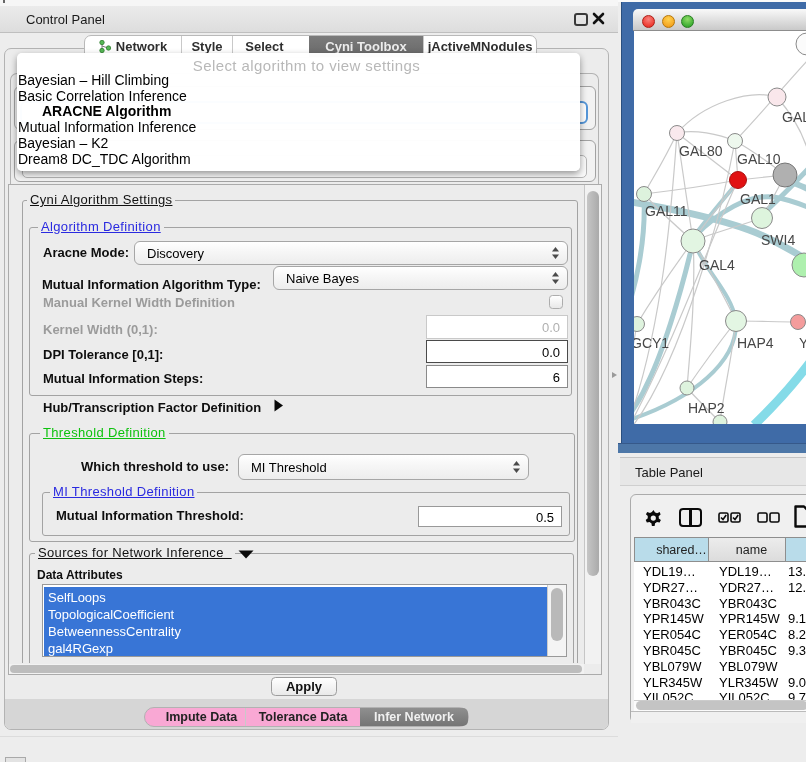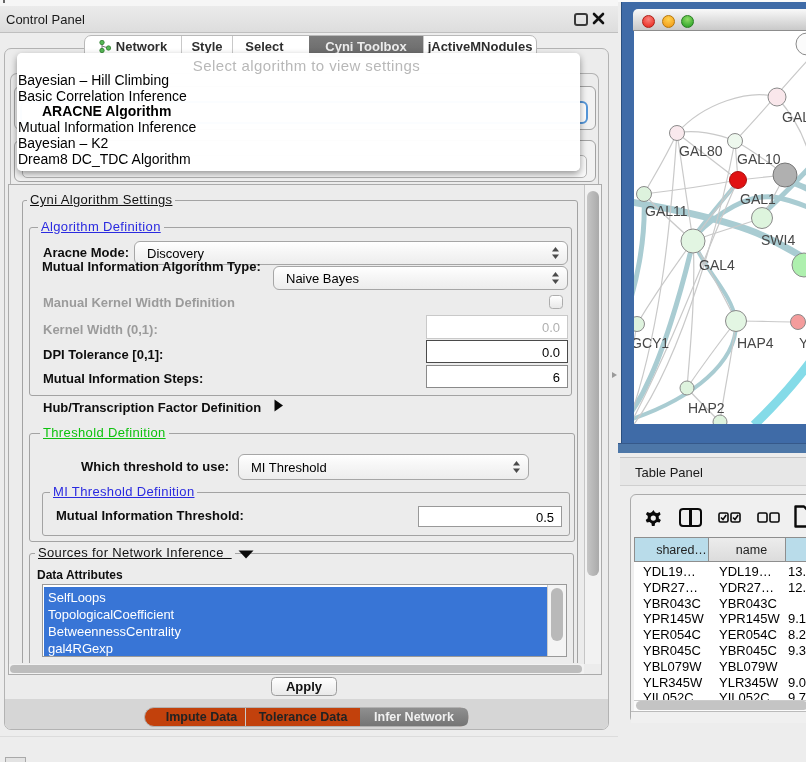--- a/index.html
+++ b/index.html
@@ -15,21 +15,21 @@
   .fld{position:absolute;background:#fff;font-size:13px;color:#000;text-align:right;line-height:normal;}
   .fld span{position:absolute;right:7px;top:50%;transform:translateY(-50%);}
 </style>
 </head>
 <body>
 
 <div class="abs" style="left:0;top:0;width:618px;height:762px;background:#ededed;"></div>
 <div class="abs" style="left:0;top:0;width:618px;height:6px;background:#f6f6f6;"></div>
 <div class="abs" style="left:3px;top:0;width:2px;height:3px;background:#666;"></div>
 <div class="abs" id="cp-titlebar" style="left:0;top:6px;width:618px;height:26px;background:linear-gradient(#ebebeb,#ddd);border-bottom:1px solid #bfbfbf;"></div>
-<div class="abs" style="left:6px;top:12px;font-size:13px;color:#1a1a1a;">Control Panel</div>
+<div class="abs" style="left:26px;top:12px;font-size:13px;color:#1a1a1a;">Control Panel</div>
 <div class="abs" style="left:574px;top:13px;width:10px;height:9px;border:2px solid #3a3a3a;border-radius:3px;"></div>
 <svg class="abs" style="left:592px;top:12px;" width="13" height="13">
     <path d="M2 2 L11 11 M11 2 L2 11" stroke="#111" stroke-width="2.6" stroke-linecap="round"></path>
   </svg>
 
 <div class="abs" style="left:4px;top:48px;width:605px;height:682px;background:#ececec;border:1px solid #b3b3b3;border-radius:7px;box-sizing:border-box;"></div>
 <div class="abs" style="left:5px;top:699px;width:603px;height:30px;background:#d6d6d6;border-radius:0 0 6px 6px;"></div>
 <div class="abs" style="left:0;top:736px;width:618px;height:1px;background:#dcdcdc;"></div>
 <div class="abs" style="left:5px;top:757px;width:19px;height:8px;border:1px solid #a9a9a9;background:#e3e3e3;"></div>
 
@@ -64,21 +64,21 @@
 <div class="grp" style="left:20px;top:42px;width:541px;height:167px;"></div>
 <div class="gtitle" style="left:29px;top:35px;color:#2a2ae0;">Algorithm Definition</div>
 <div class="lbl abs" style="left:34px;top:60px;">Aracne Mode:</div>
 <div class="combo" style="left:125px;top:56px;width:432px;height:22px;">
       <span class="tx">Discovery</span>
       <svg class="carr" viewBox="0 0 9 12">
         <path d="M4.5 0 L8 4.5 L1 4.5 Z" fill="#4a4a4a"></path>
         <path d="M4.5 12 L8 7.5 L1 7.5 Z" fill="#4a4a4a"></path>
       </svg>
     </div>
-<div class="lbl abs" style="left:33px;top:74px;">Mutual Information Algorithm Type:</div>
+<div class="lbl abs" style="left:33px;top:92px;">Mutual Information Algorithm Type:</div>
 <div class="combo" style="left:264px;top:81px;width:293px;height:22px;">
       <span class="tx">Naive Bayes</span>
       <svg class="carr" viewBox="0 0 9 12">
         <path d="M4.5 0 L8 4.5 L1 4.5 Z" fill="#4a4a4a"></path>
         <path d="M4.5 12 L8 7.5 L1 7.5 Z" fill="#4a4a4a"></path>
       </svg>
     </div>
 <div class="lbl dis abs" style="left:34px;top:110px;">Manual Kernel Width Definition</div>
 <div class="abs" style="left:540px;top:110px;width:14px;height:14px;border:1px solid #adadad;border-radius:3.5px;background:linear-gradient(#ffffff,#e8e8e8);box-sizing:border-box;"></div>
 <div class="lbl dis abs" style="left:34px;top:137px;">Kernel Width (0,1):</div>
@@ -133,21 +133,21 @@
 </div>
 
 <div class="abs" style="left:584px;top:185px;width:17px;height:479px;background:#f2f2f2;border-left:1px solid #c6c6c6;box-sizing:border-box;"></div>
 <div class="abs" style="left:587px;top:191px;width:12px;height:385px;border-radius:6px;background:linear-gradient(90deg,#c6c6c6,#aaaaaa);"></div>
 
 <div class="abs" style="left:9px;top:664px;width:575px;height:10px;background:#f2f2f2;"></div>
 <div class="abs" style="left:10px;top:665px;width:572px;height:8px;border-radius:4px;background:#bdbdbd;"></div>
 
 <div class="abs" style="left:271px;top:677px;width:66px;height:19px;background:linear-gradient(#ffffff,#e9e9e9);border:1px solid #9d9d9d;border-radius:4.5px;box-sizing:border-box;display:flex;align-items:center;justify-content:center;font-size:13px;font-weight:600;color:#111;">Apply</div>
 
-<div class="abs" style="left:144px;top:707px;width:325px;height:20px;background:#c2410c;border:1px solid #b2b2b2;border-radius:10px;box-sizing:border-box;display:flex;font-size:12.5px;font-weight:bold;color:#222;">
+<div class="abs" style="left:144px;top:707px;width:325px;height:20px;background:#f9a8d4;border:1px solid #b2b2b2;border-radius:10px;box-sizing:border-box;display:flex;font-size:12.5px;font-weight:bold;color:#222;">
   <div style="width:101px;display:flex;align-items:center;justify-content:center;padding-left:13px;box-sizing:border-box;border-right:1px solid #c9c9c9;">Impute Data</div>
   <div style="width:114px;display:flex;align-items:center;justify-content:center;">Tolerance Data</div>
   <div style="flex:1;display:flex;align-items:center;justify-content:center;background:linear-gradient(#8f8f8f,#757575);border-radius:0 5px 5px 0;color:#f0f0f0;">Infer Network</div>
 </div>
 
 <div class="abs" id="popup" style="left:17px;top:53px;width:563px;height:118px;background:rgba(255,255,255,0.98);border-radius:5px;box-shadow:0 3px 7px rgba(0,0,0,0.4);z-index:50;">
   <div style="text-align:center;padding-top:4px;padding-left:16px;height:16px;font-size:15px;letter-spacing:0.4px;color:#b8b8b8;">Select algorithm to view settings</div>
   <div style="padding-left:1px;font-size:14px;color:#000;line-height:15.7px;">
     <div>Bayesian – Hill Climbing</div>
     <div>Basic Correlation Inference</div>

